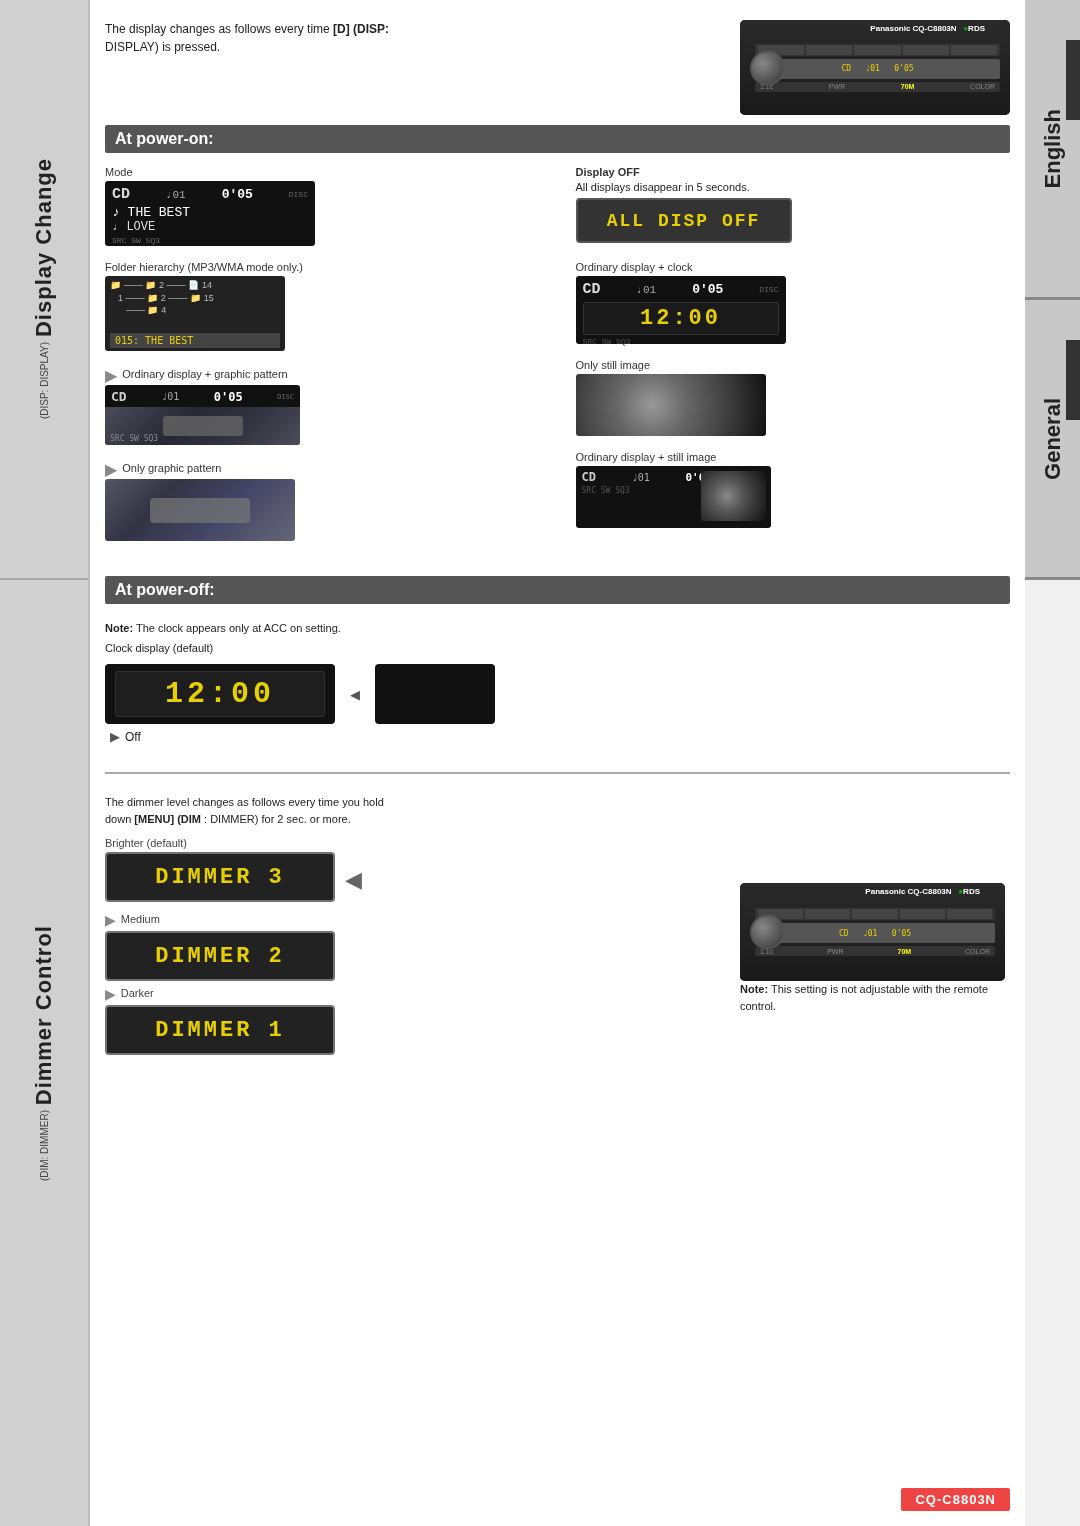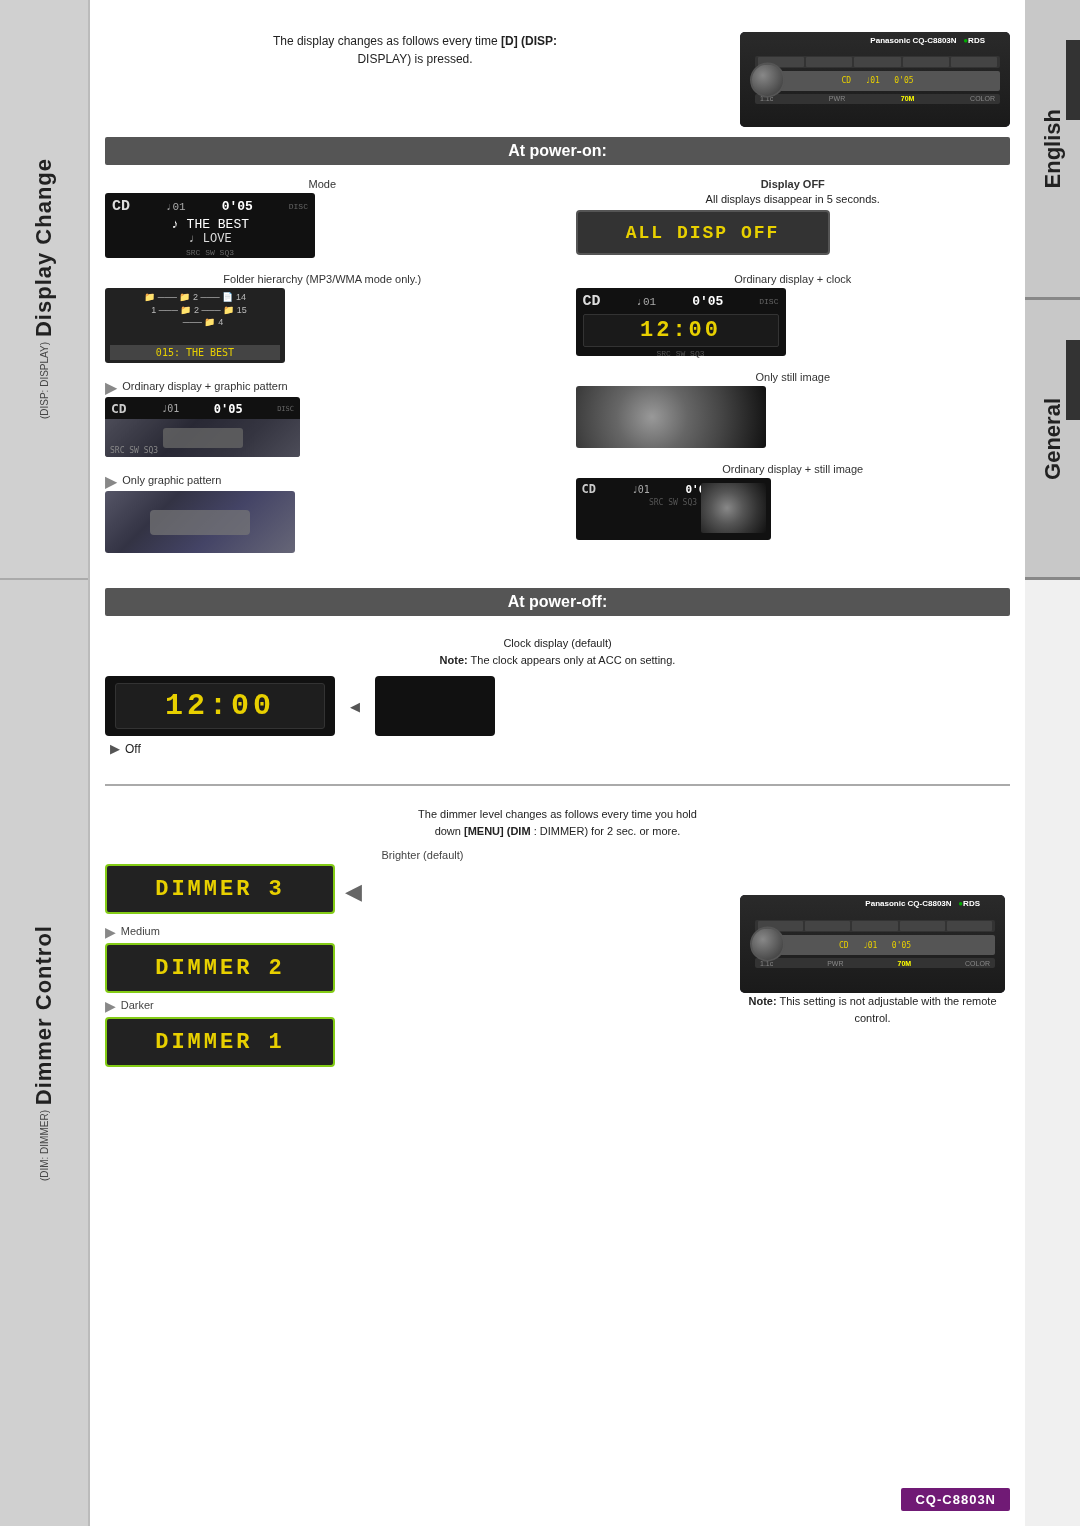--- a/index.html
+++ b/index.html
@@ -89,23 +89,22 @@
       bottom: 0;
       display: flex;
       flex-direction: column;
     }
 
     
     .main-content {
       flex: 1;
       margin-left: 0;
       margin-right: 55px;
-      padding: 32px 15px;
+      padding: 20px 15px;
       background: white;
-      text-align: center;
     }
 
     
     .top-header {
       display: flex;
       gap: 15px;
       margin-bottom: 10px;
     }
 
     .top-text {
@@ -151,21 +150,21 @@
     .cd-display-header {
       display: flex;
       justify-content: space-between;
       align-items: center;
       font-size: 11px;
       margin-bottom: 2px;
     }
 
     
     .all-disp-off {
-      width: 254px;
+      width: 216px;
       height: 45px;
       background: #333;
       border-radius: 4px;
       display: flex;
       align-items: center;
       justify-content: center;
       font-family: 'Courier New', monospace;
       font-size: 18px;
       font-weight: bold;
       color: #e8d000;
@@ -198,21 +197,21 @@
       background: #222;
       border-radius: 4px;
       display: flex;
       align-items: center;
       justify-content: center;
       font-family: 'Courier New', monospace;
       font-size: 22px;
       font-weight: bold;
       color: #e8d000;
       letter-spacing: 3px;
-      border: 2px solid #84cc16;
+      border: 2px solid #737373;
       margin-bottom: 5px;
     }
 
     
     .section-divider {
       border: none;
       border-top: 2px solid #aaa;
       margin: 20px 0;
     }
 
@@ -463,25 +462,25 @@
         </div>
 
       </div>
     </div>
 
     <div style="position:relative; height:0;"></div>
 
     <div class="section-header" style="margin-top:10px;">At power-off:</div>
 
     <div style="padding: 8px 0;">
-      <p class="note-text" style="margin-top:3px;">Clock display (default)</p>
       <p class="note-text">
         <strong>Note:</strong>
         <span> The clock appears only at ACC on setting.</span>
       </p>
+      <p class="note-text" style="margin-top:3px;">Clock display (default)</p>
 
       <div style="display:flex; align-items:center; gap:15px; margin-top:8px;">
         <div style="width:230px; height:60px; background:#111; border-radius:4px; padding:5px 10px; display:flex; align-items:center; justify-content:center;">
           <div style="background:#1e1e1e; border:1px solid #333; border-radius:3px; padding:5px 15px; display:flex; align-items:center; justify-content:center; width:100%;">
             <span style="font-size:30px; font-weight:bold; color:#e8d000; font-family:'Courier New',monospace; letter-spacing:4px;">12:00</span>
           </div>
         </div>
         <div style="font-size:13px; color:#555;">◀</div>
         <div style="width:120px; height:60px; background:#111; border-radius:4px;"></div>
       </div>
@@ -583,16 +582,16 @@
 
     <div style="height:280px; background:#c8c8c8; display:flex; align-items:center; justify-content:center; border-bottom:3px solid #888; position:relative;">
       <div style="position:absolute; right:0; top:40px; width:14px; height:80px; background:#333;"></div>
       <span style="writing-mode:vertical-rl; transform:rotate(180deg); font-size:22px; font-weight:bold; color:#222;">General</span>
     </div>
   </div>
 
   <div style="position:absolute; bottom:20px; right:70px; font-size:16px; color:#444;">15</div>
 
   <div style="position:absolute; bottom:15px; right:70px;">
-    <div style="background:#701a75; color:white; padding:4px 14px; font-size:13px; font-weight:bold; letter-spacing:1px; border-radius:2px;">CQ-C8803N</div>
+    <div style="background:#ef4444; color:white; padding:4px 14px; font-size:13px; font-weight:bold; letter-spacing:1px; border-radius:2px;">CQ-C8803N</div>
   </div>
 
 </div>
 
 </body></html>

